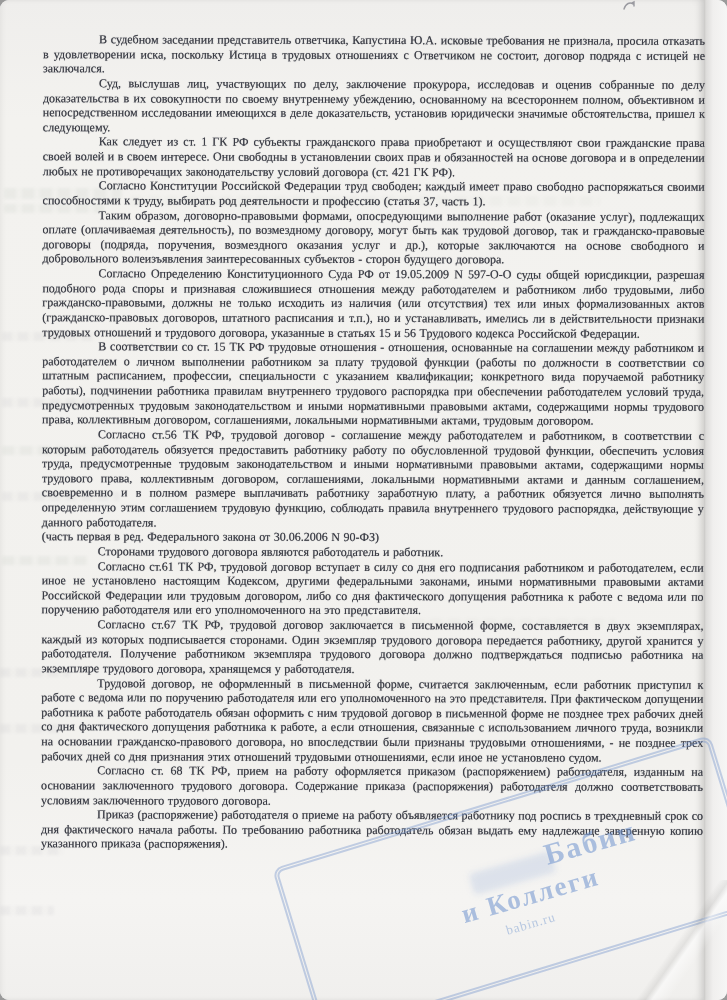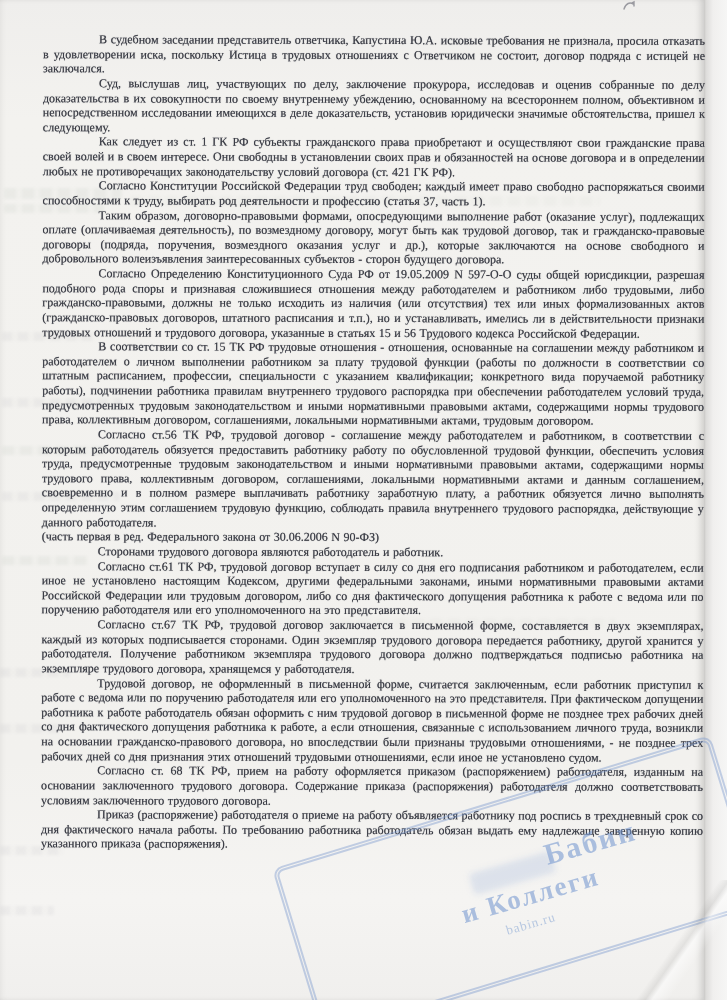--- a/index.html
+++ b/index.html
@@ -2,20 +2,21 @@
 <html lang="ru"><head>
 <meta charset="utf-8">
 <style>
   html,body{margin:0;padding:0;background:#9a9a9a;}
   .scan{
     position:relative;
     width:727px;height:1000px;
     overflow:hidden;
     background:#e9e9e9;
     font-family:"Liberation Serif","DejaVu Serif",serif;
+    border-radius:9px;
   }
   
   .scanner-strip{
     position:absolute;top:0;right:0;width:24px;height:1000px;
     background:linear-gradient(90deg,#bfbebc 0,#dddcda 3px,#f0efee 10px,#f6f6f5 24px);
   }
   
   .paper{
     position:absolute;top:0;left:0;width:704px;height:1000px;
     background:

